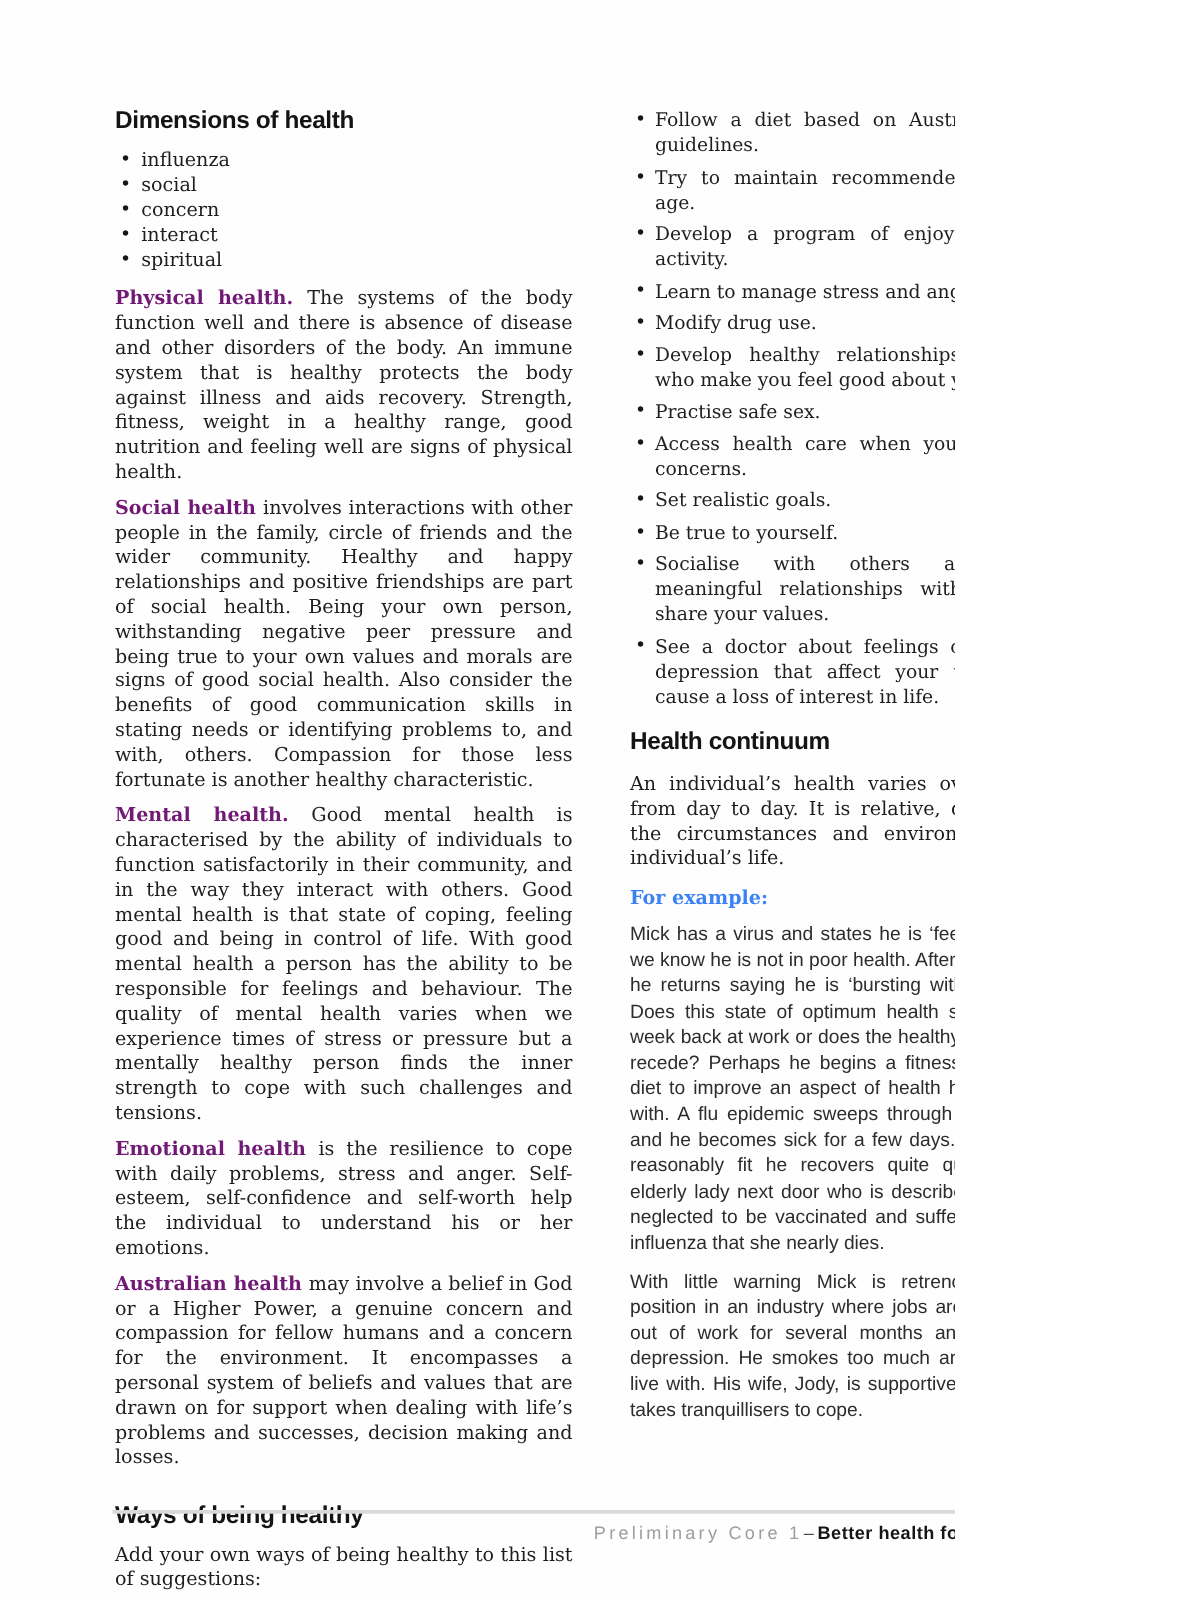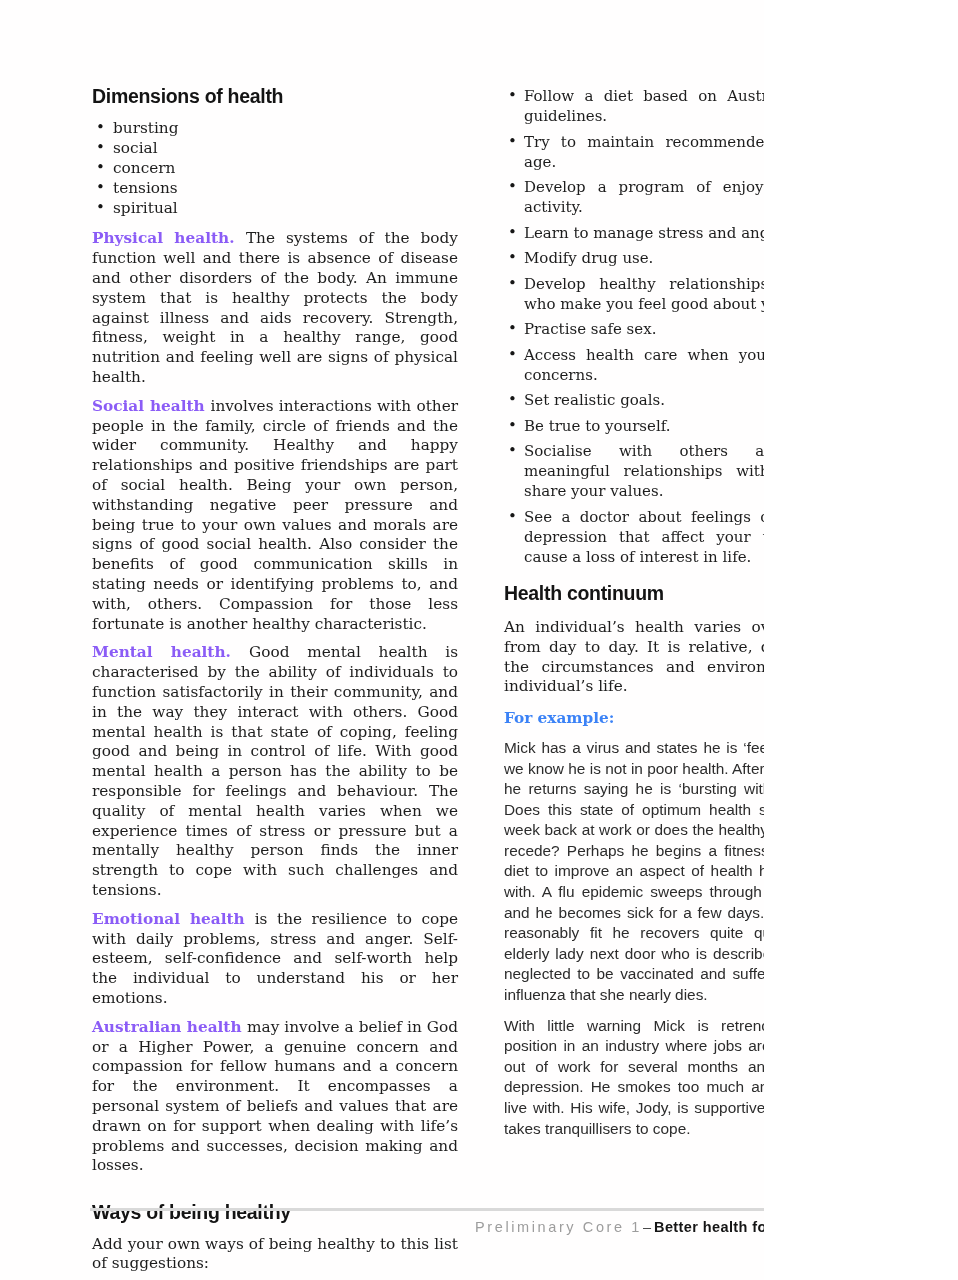--- a/index.html
+++ b/index.html
@@ -15,21 +15,21 @@
     font-size:19.5px; line-height:1.1; letter-spacing:-0.3px; color:#141414;
     margin:0 0 11px 0;
   }
   h2.head.ways { margin-top:26px; }
   h2.head.continuum { margin-top:16px; margin-bottom:14px; }
 
   .serif-p {
     font-size:15.3px; line-height:19.8px; text-align:justify;
     margin:0 0 9px 0; color:#1d1d1d;
   }
-  .lead { font-weight:700; color:#8b5cf6; }
+  .lead { font-weight:700; color:#701a75; }
 
   ul.plain { list-style:none; margin:0; padding:0; }
   ul.dim-list { margin:0 0 11px 0; }
   ul.dim-list li {
     position:relative; padding-left:21px; font-size:15.3px; line-height:20px;
   }
   ul.tips-list li {
     position:relative; padding-left:20px; font-size:15px; line-height:20px;
     text-align:justify; margin-bottom:5.5px;
   }
@@ -56,24 +56,24 @@
 </head>
 <body>
 
 <div class="page">
   <div class="columns">
 
     <div class="col">
       <h2 class="head">Dimensions of health</h2>
 
       <ul class="plain dim-list">
-        <li><span class="bullet">•</span><span>bursting</span></li>
+        <li><span class="bullet">•</span><span>influenza</span></li>
         <li><span class="bullet">•</span><span>social</span></li>
         <li><span class="bullet">•</span><span>concern</span></li>
-        <li><span class="bullet">•</span><span>tensions</span></li>
+        <li><span class="bullet">•</span><span>interact</span></li>
         <li><span class="bullet">•</span><span>spiritual</span></li>
       </ul>
 
       <p class="serif-p"><span class="lead">Physical health. </span><span>The systems of the body function well and there is absence of disease and other disorders of the body. An immune system that is healthy protects the body against illness and aids recovery. Strength, fitness, weight in a healthy range, good nutrition and feeling well are signs of physical health.</span></p>
       <p class="serif-p"><span class="lead">Social health </span><span>involves interactions with other people in the family, circle of friends and the wider community. Healthy and happy relationships and positive friendships are part of social health. Being your own person, withstanding negative peer pressure and being true to your own values and morals are signs of good social health. Also consider the benefits of good communication skills in stating needs or identifying problems to, and with, others. Compassion for those less fortunate is another healthy characteristic.</span></p>
       <p class="serif-p"><span class="lead">Mental health. </span><span>Good mental health is characterised by the ability of individuals to function satisfactorily in their community, and in the way they interact with others. Good mental health is that state of coping, feeling good and being in control of life. With good mental health a person has the ability to be responsible for feelings and behaviour. The quality of mental health varies when we experience times of stress or pressure but a mentally healthy person finds the inner strength to cope with such challenges and tensions.</span></p>
       <p class="serif-p"><span class="lead">Emotional health </span><span>is the resilience to cope with daily problems, stress and anger. Self-esteem, self-confidence and self-worth help the individual to understand his or her emotions.</span></p>
       <p class="serif-p"><span class="lead">Australian health </span><span>may involve a belief in God or a Higher Power, a genuine concern and compassion for fellow humans and a concern for the environment. It encompasses a personal system of beliefs and values that are drawn on for support when dealing with life’s problems and successes, decision making and losses.</span></p>
 
       <h2 class="head ways">Ways of being healthy</h2>

